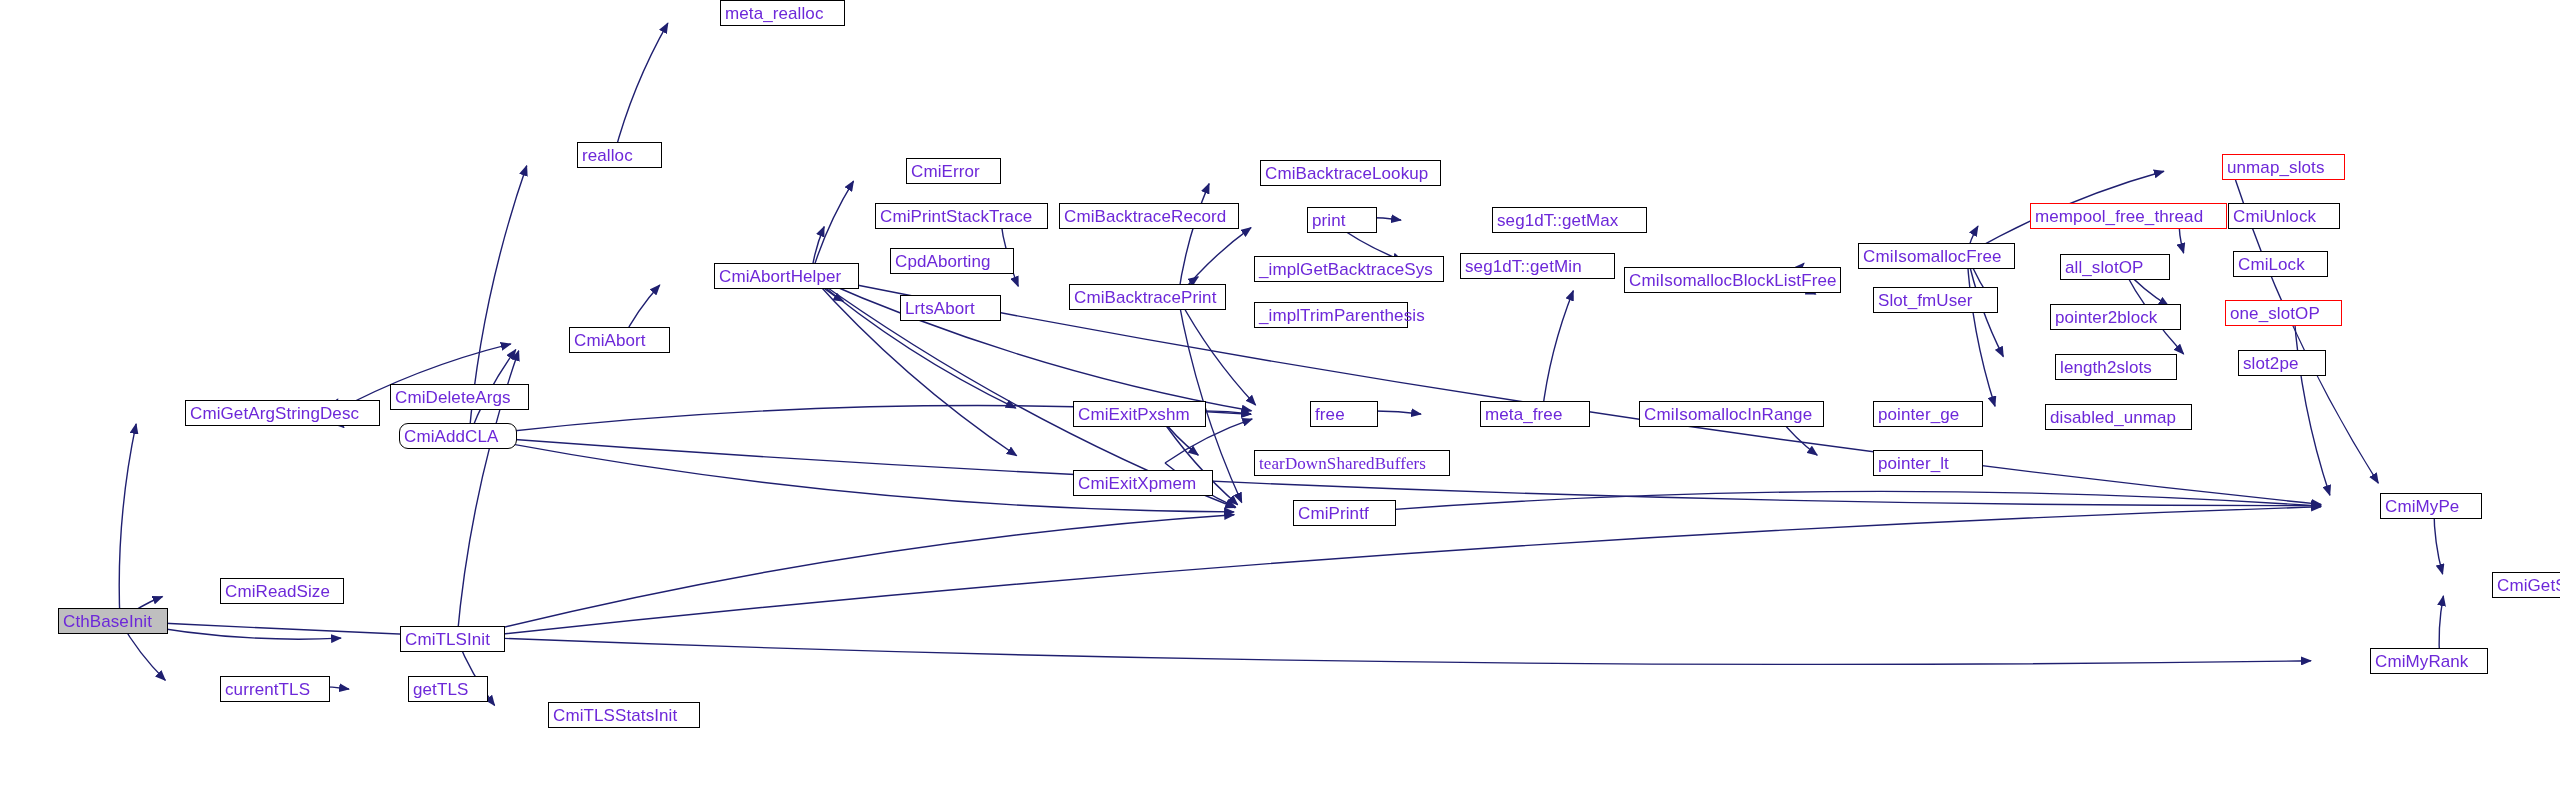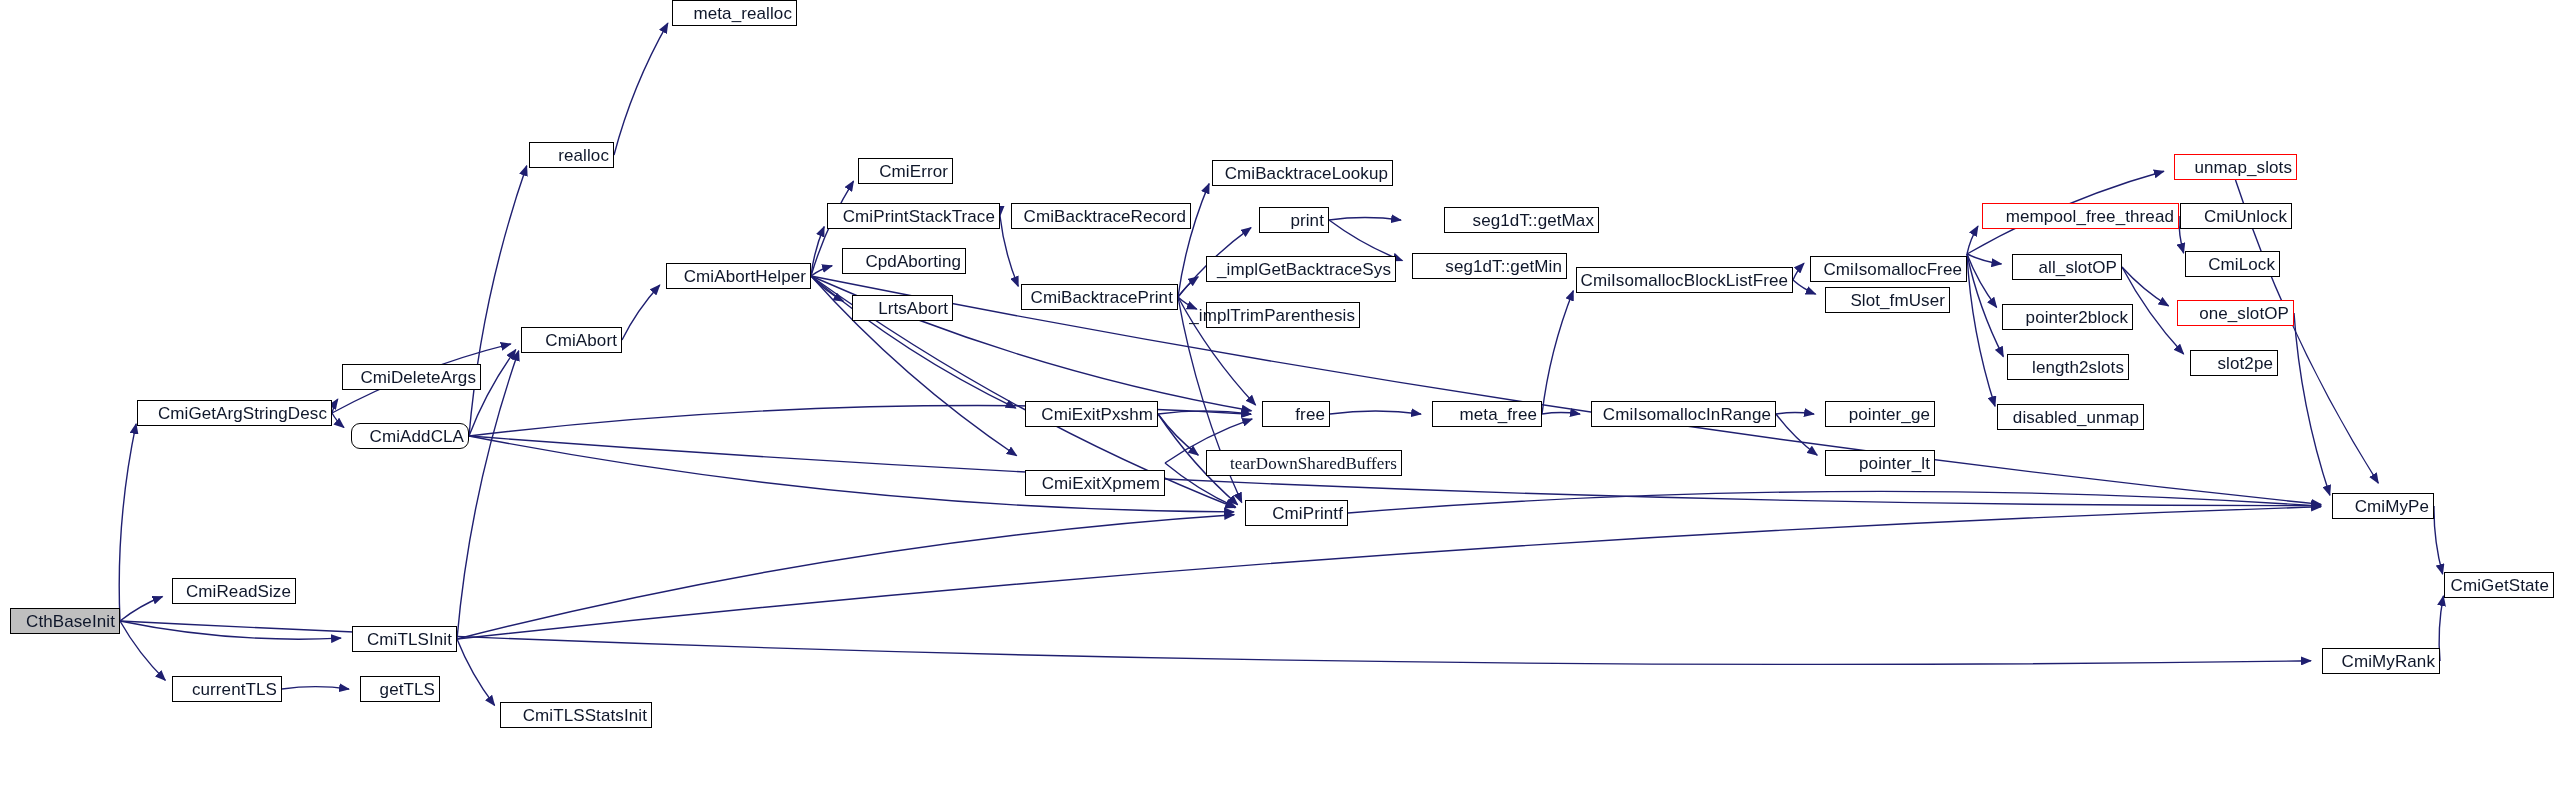--- a/index.html
+++ b/index.html
@@ -21,29 +21,30 @@
     top: 0;
     width: 2560px;
     height: 795px;
     pointer-events: none;
   }
   .node {
     position: absolute;
     box-sizing: border-box;
     display: flex;
     align-items: center;
-    justify-content: flex-end;
+    justify-content: flex-start;
     background: #ffffff;
     border: 1px solid #000000;
-    color: #0f172a;
+    color: #6d28d9;
     font-size: 17px;
     line-height: 1;
     white-space: nowrap;
     letter-spacing: 0.1px;
     z-index: 5;
+    margin-left: 48px;
   }
   .node.red {
     border-color: #ff0000;
   }
   .node.current {
     background: #bfbfbf;
     border-color: #000000;
   }
   .node-label {
     pointer-events: none;
@@ -144,21 +145,21 @@
       </div>
       <div class="node" style="left: 360px; top: 676px; width: 80px; height: 26px;">
         <span class="node-label">getTLS</span>
       </div>
       <div class="node" style="left: 500px; top: 702px; width: 152px; height: 26px;">
         <span class="node-label">CmiTLSStatsInit</span>
       </div>
       <div class="node" style="left: 137px; top: 400px; width: 195px; height: 26px;">
         <span class="node-label">CmiGetArgStringDesc</span>
       </div>
-      <div class="node" style="left: 342px; top: 364px; width: 139px; height: 26px; padding-left: 14px;">
+      <div class="node" style="left: 342px; top: 384px; width: 139px; height: 26px;">
         <span class="node-label">CmiDeleteArgs</span>
       </div>
       <div class="node" style="left: 351px; top: 423px; width: 118px; height: 26px; border-radius: 9px;">
         <span class="node-label">CmiAddCLA</span>
       </div>
       <div class="node" style="left: 521px; top: 327px; width: 101px; height: 26px;">
         <span class="node-label">CmiAbort</span>
       </div>
       <div class="node" style="left: 529px; top: 142px; width: 85px; height: 26px;">
         <span class="node-label">realloc</span>
@@ -228,21 +229,21 @@
       </div>
       <div class="node" style="left: 1591px; top: 401px; width: 185px; height: 26px;">
         <span class="node-label">CmiIsomallocInRange</span>
       </div>
       <div class="node" style="left: 1825px; top: 401px; width: 110px; height: 26px;">
         <span class="node-label">pointer_ge</span>
       </div>
       <div class="node" style="left: 1825px; top: 450px; width: 110px; height: 26px;">
         <span class="node-label">pointer_lt</span>
       </div>
-      <div class="node" style="left: 1810px; top: 256px; width: 157px; height: 26px;">
+      <div class="node" style="left: 1810px; top: 243px; width: 157px; height: 26px;">
         <span class="node-label">CmiIsomallocFree</span>
       </div>
       <div class="node" style="left: 1825px; top: 287px; width: 125px; height: 26px;">
         <span class="node-label">Slot_fmUser</span>
       </div>
       <div class="node red" style="left: 1982px; top: 203px; width: 197px; height: 26px;">
         <span class="node-label">mempool_free_thread</span>
       </div>
       <div class="node" style="left: 2012px; top: 254px; width: 110px; height: 26px;">
         <span class="node-label">all_slotOP</span>

